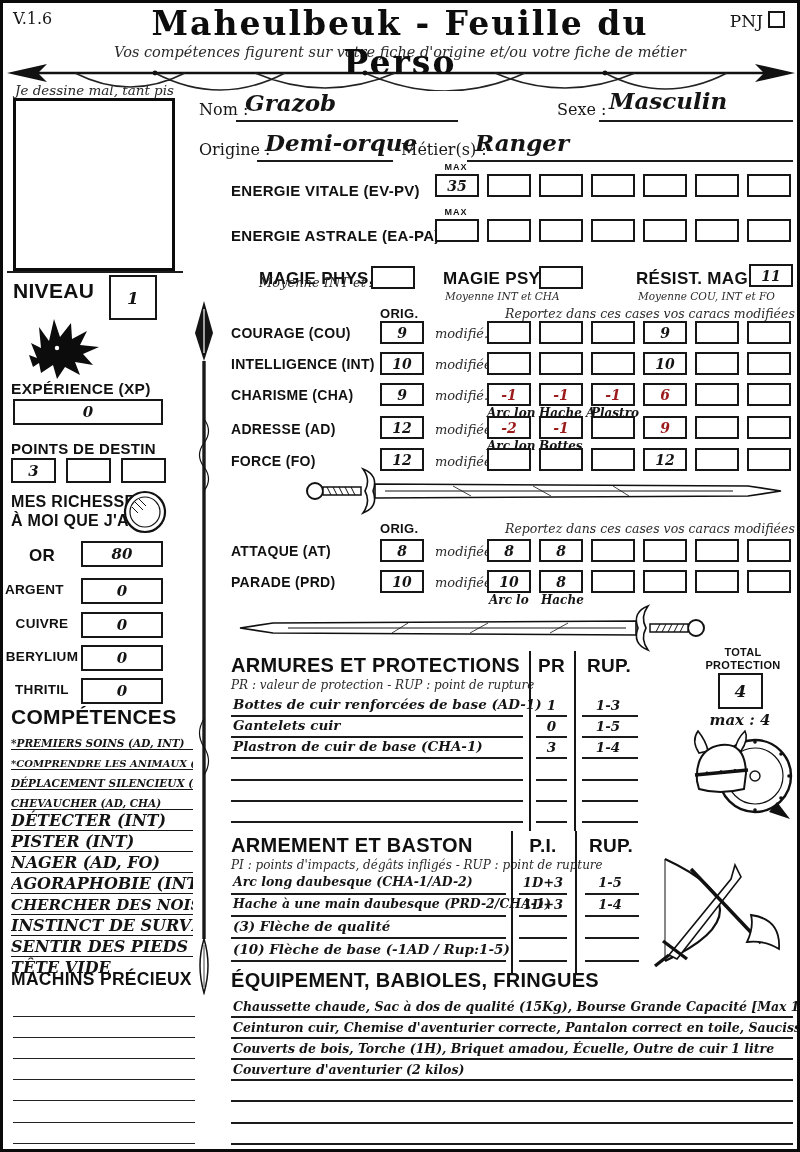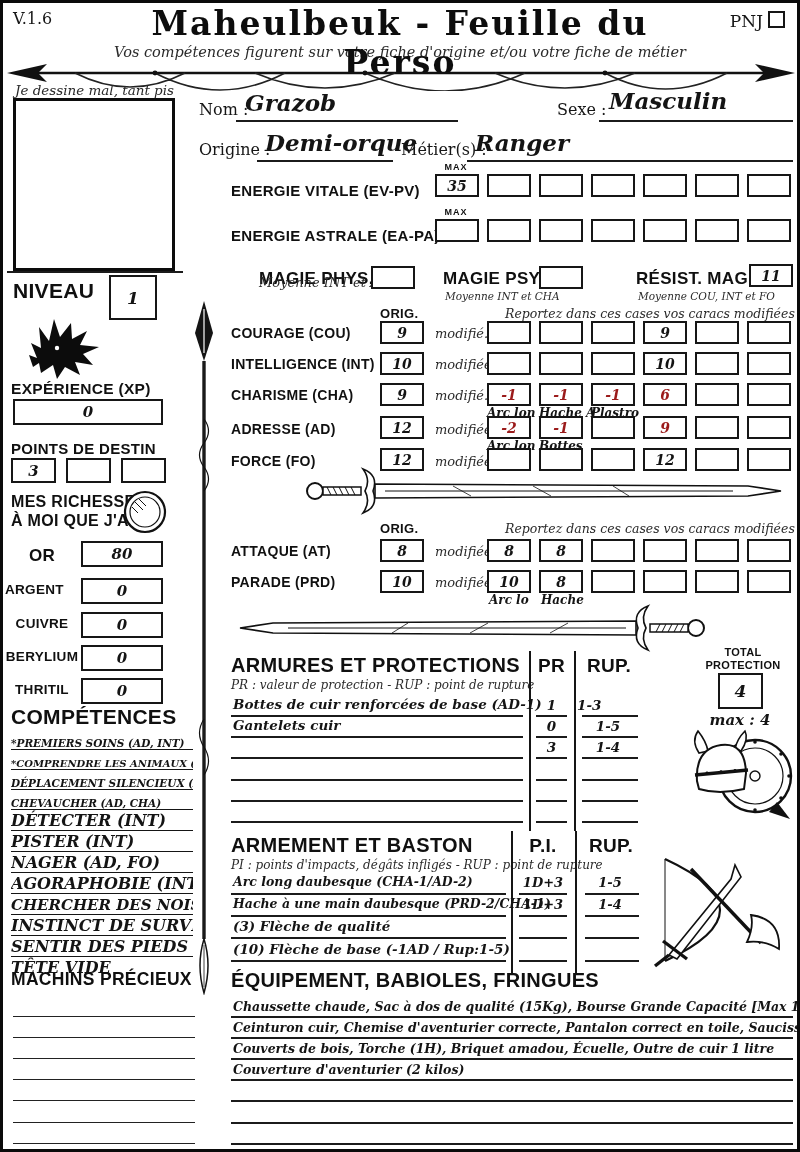--- a/index.html
+++ b/index.html
@@ -273,30 +273,31 @@
   <div class="abs it" style="left:228px;top:675px;font-size:12px">PR : valeur de protection - RUP : point de rupture</div>
   <div class="abs hd" style="left:526px;top:652px;width:45px;text-align:center;font-size:19px">PR</div>
   <div class="abs hd" style="left:574px;top:652px;width:64px;text-align:center;font-size:19px">RUP.</div>
   <div class="vl" style="left:526px;top:648px;height:180px"></div>
   <div class="vl" style="left:571px;top:648px;height:180px"></div>
 
   <div class="abs hw" style="left:230px;top:693px;font-size:13.5px">Bottes de cuir renforcées de base (AD-1)</div>
   <div class="hl" style="left:228px;top:712px;width:292px"></div>
   <div class="abs hw" style="left:527px;top:694px;width:43px;text-align:center;font-size:13.5px">1</div>
   <div class="hl" style="left:533px;top:712px;width:31px"></div>
-  <div class="abs hw" style="left:574px;top:694px;width:62px;font-size:13.5px">1-3</div>
+  <div class="abs hw" style="left:574px;top:694px;width:62px;text-align:center;font-size:13.5px">1-3</div>
   <div class="hl" style="left:579px;top:712px;width:56px"></div>
 
   <div class="abs hw" style="left:230px;top:714px;font-size:13.5px">Gantelets cuir</div>
   <div class="hl" style="left:228px;top:733px;width:292px"></div>
   <div class="abs hw" style="left:527px;top:715px;width:43px;text-align:center;font-size:13.5px">0</div>
   <div class="hl" style="left:533px;top:733px;width:31px"></div>
   <div class="abs hw" style="left:574px;top:715px;width:62px;text-align:center;font-size:13.5px">1-5</div>
   <div class="hl" style="left:579px;top:733px;width:56px"></div>
 
+  <div class="abs hw" style="left:230px;top:735px;font-size:13.5px">Plastron de cuir de base (CHA-1)</div>
   <div class="hl" style="left:228px;top:754px;width:292px"></div>
   <div class="abs hw" style="left:527px;top:736px;width:43px;text-align:center;font-size:13.5px">3</div>
   <div class="hl" style="left:533px;top:754px;width:31px"></div>
   <div class="abs hw" style="left:574px;top:736px;width:62px;text-align:center;font-size:13.5px">1-4</div>
   <div class="hl" style="left:579px;top:754px;width:56px"></div>
 
   <div class="hl" style="left:228px;top:776px;width:292px"></div>
   <div class="hl" style="left:533px;top:776px;width:31px"></div>
   <div class="hl" style="left:579px;top:776px;width:56px"></div>
   <div class="hl" style="left:228px;top:797px;width:292px"></div>

